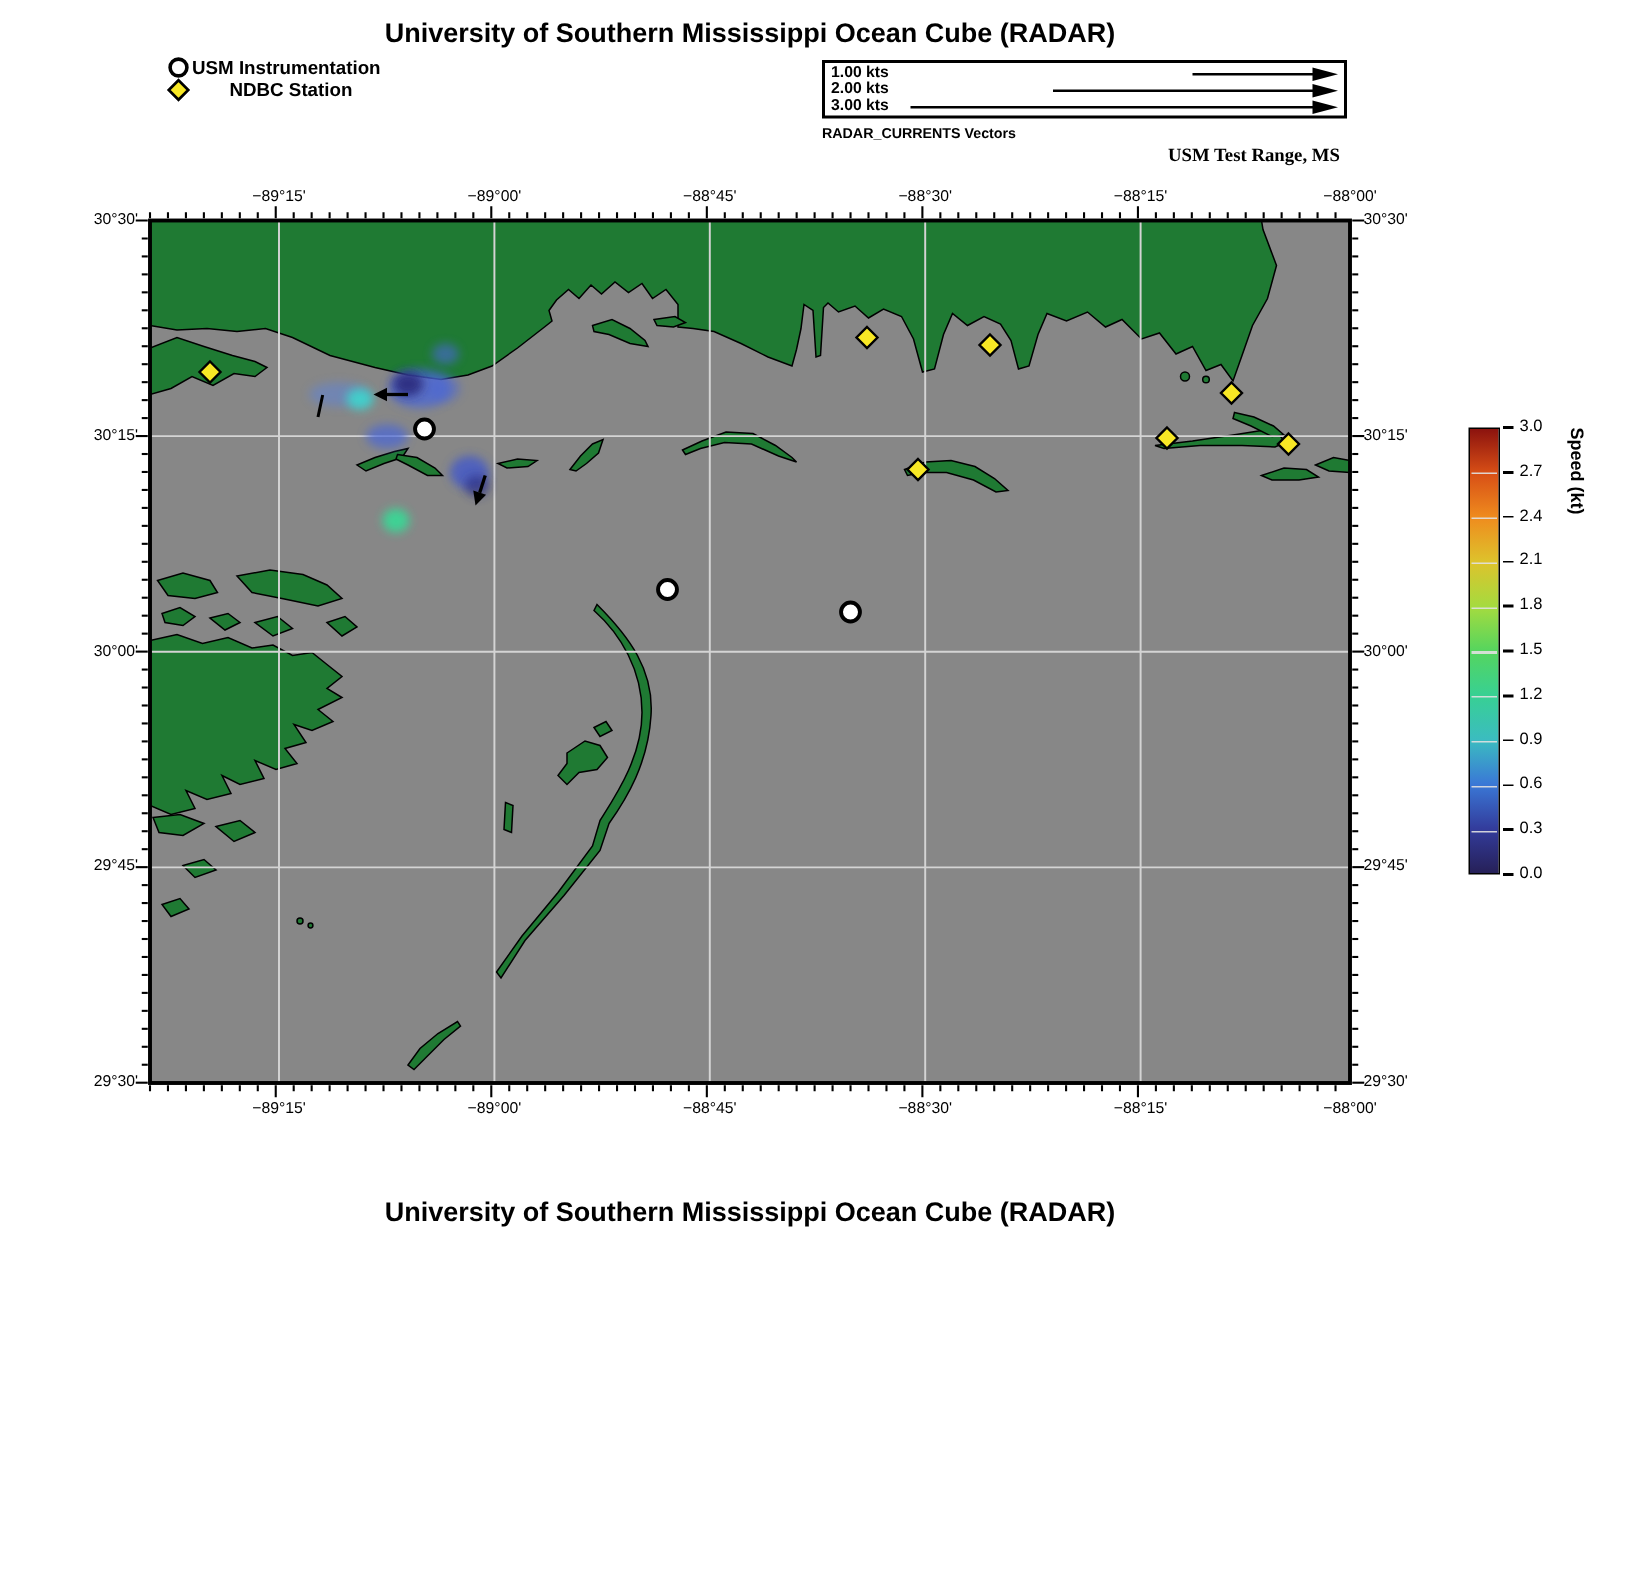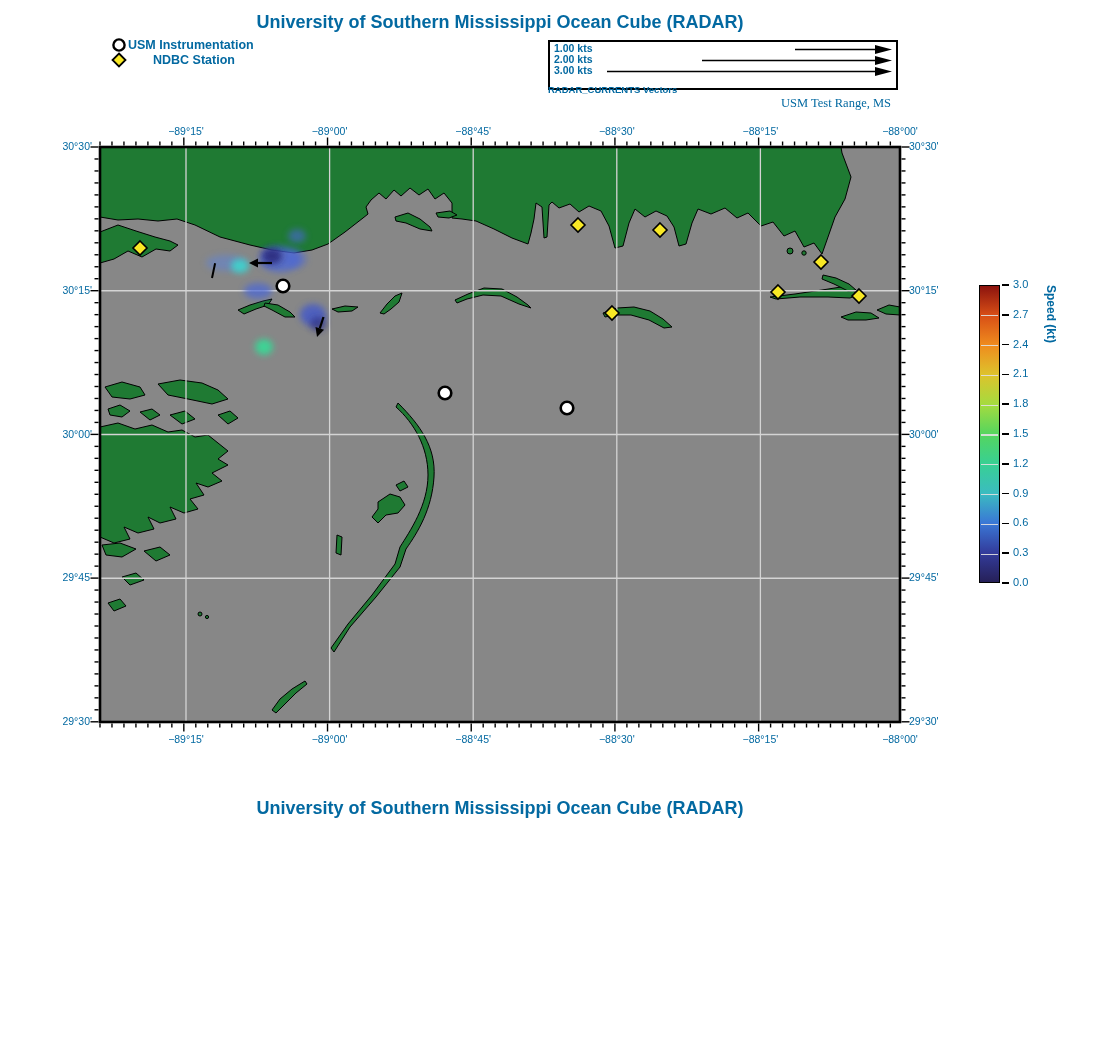--- a/index.html
+++ b/index.html
@@ -1,25 +1,25 @@
 <!DOCTYPE html>
 <html><head>
 <meta charset="utf-8">
 <style>
   html,body{margin:0;padding:0;background:#ffffff;}
   #page{position:relative;width:1100px;height:1050px;background:#fff;overflow:hidden;
-        font-family:"Liberation Sans",sans-serif;color:#0369a1;}
+        font-family:"Liberation Sans",sans-serif;color:#000000;}
   .ttl{position:absolute;left:500px;transform:translateX(-50%);font-weight:bold;
        font-size:18px;white-space:nowrap;}
   .subttl{position:absolute;left:500px;transform:translateX(-50%);font-family:"Liberation Serif",serif;
        font-weight:bold;font-size:17px;white-space:nowrap;}
   .rangelbl{position:absolute;left:836px;transform:translateX(-50%);font-family:"Liberation Serif",serif;
-       font-weight:normal;font-size:12.5px;white-space:nowrap;}
+       font-weight:bold;font-size:12.5px;white-space:nowrap;}
   .legend-lbl{position:absolute;font-weight:bold;font-size:12.5px;white-space:nowrap;}
-  #vs-box{position:absolute;left:548px;top:40px;width:350px;height:50px;border:2px solid #000;box-sizing:border-box;}
+  #vs-box{position:absolute;left:548px;top:40px;width:350px;height:39px;border:2px solid #000;box-sizing:border-box;}
   .vs-lbl{position:absolute;font-weight:bold;font-size:10.5px;line-height:11px;white-space:nowrap;}
   #vs-caption{position:absolute;left:548px;top:84px;font-weight:bold;font-size:9.5px;white-space:nowrap;}
   #map-frame{position:absolute;left:100px;top:147px;width:800px;height:575px;}
   .axlab{position:absolute;font-size:10.5px;white-space:nowrap;transform:translateX(-50%);}
   .aylab{position:absolute;font-size:10.5px;white-space:nowrap;}
   #colorbar{position:absolute;left:979px;top:285px;width:21px;height:298px;}
   #cbar-bar{position:absolute;left:0;top:0;width:21px;height:298px;border:1.5px solid #000;box-sizing:border-box;}
   .cb-line{position:absolute;left:1px;right:1px;height:1.2px;background:rgba(225,225,225,0.9);}
   .cb-tick{position:absolute;width:7px;height:1.6px;background:#000;left:23px;}
   .cb-lbl{position:absolute;left:34px;font-size:11px;white-space:nowrap;}

